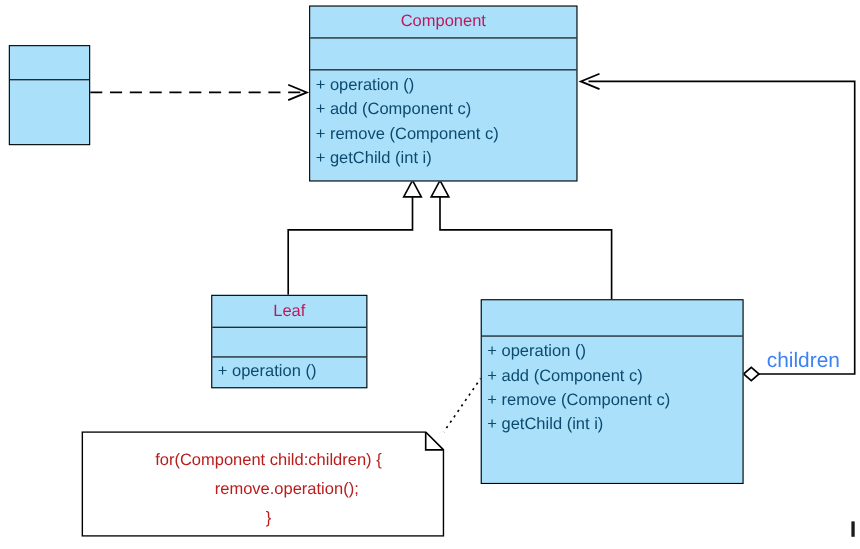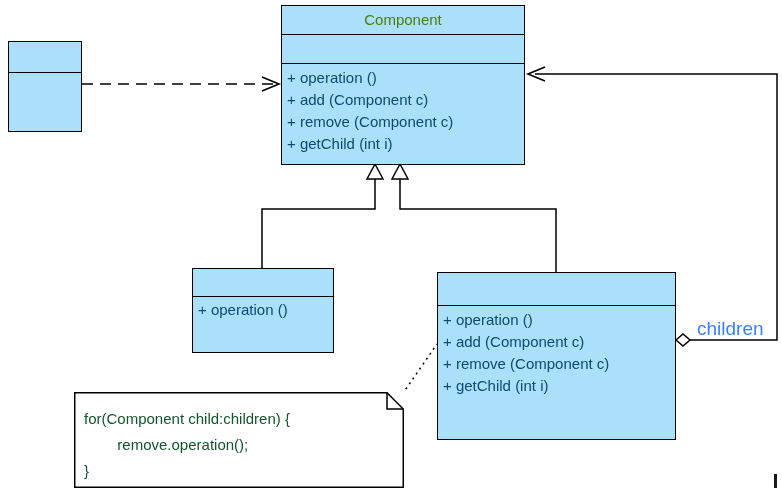--- a/index.html
+++ b/index.html
@@ -33,21 +33,21 @@
   .uml-compartment {
     box-sizing: border-box;
     overflow: hidden;
   }
   .uml-compartment + .uml-compartment {
     border-top: 1px solid #000000;
   }
   .uml-title {
     text-align: center;
     font-size: 15px;
-    color: #4d7c0f;
+    color: #be185d;
     line-height: 1;
     padding-top: 6px;
   }
   .uml-empty {
     width: 100%;
   }
   .uml-ops {
     padding: 3px 0 2px 5px;
   }
   .uml-op {
@@ -67,23 +67,24 @@
     left: 0;
     top: 0;
   }
   .note-lines {
     position: relative;
     z-index: 2;
     padding: 14px 0 0 10px;
   }
   .note-line {
     font-size: 15px;
-    color: #14532d;
+    color: #b91c1c;
     line-height: 26px;
     white-space: pre;
+    text-align: center;
   }
   .edge-label {
     position: absolute;
     font-size: 19px;
     color: #3b82f6;
     white-space: nowrap;
     z-index: 6;
   }
   .corner-mark {
     position: absolute;
@@ -133,20 +134,21 @@
     <div class="uml-compartment uml-empty" style="height:29px;"></div>
     <div class="uml-compartment uml-ops" style="height:103px;">
       <div class="uml-op">+ operation ()</div>
       <div class="uml-op">+ add (Component c)</div>
       <div class="uml-op">+ remove (Component c)</div>
       <div class="uml-op">+ getChild (int i)</div>
     </div>
   </div>
 
   <div class="uml-class" style="left:192px; top:268px; width:142px; height:85px;">
+    <div class="uml-compartment uml-title" style="height:28px;">Leaf</div>
     <div class="uml-compartment uml-empty" style="height:27px;"></div>
     <div class="uml-compartment uml-ops" style="height:30px; padding-top:2px;">
       <div class="uml-op">+ operation ()</div>
     </div>
   </div>
 
   <div class="uml-class" style="left:437px; top:272px; width:239px; height:168px;">
     <div class="uml-compartment uml-empty" style="height:32px;"></div>
     <div class="uml-compartment uml-ops" style="height:106px;">
       <div class="uml-op">+ operation ()</div>

